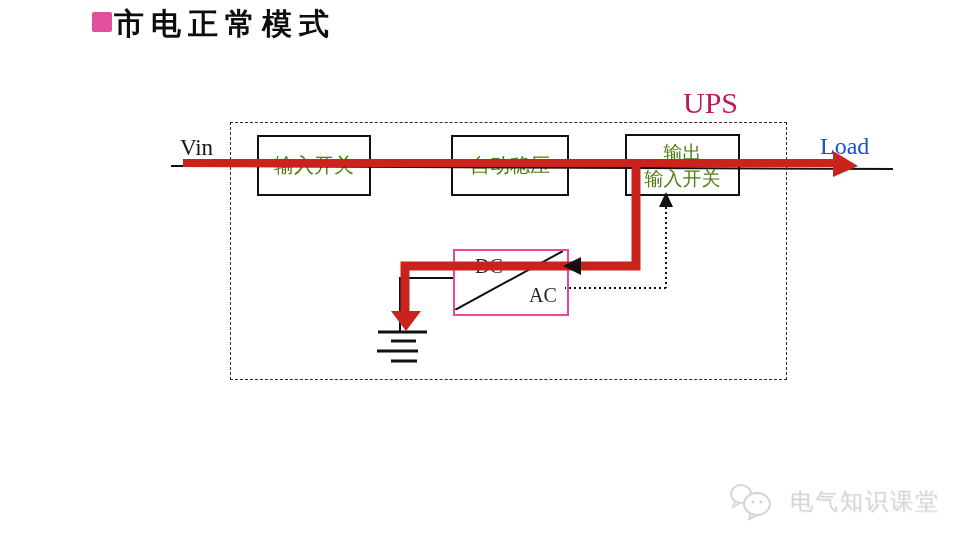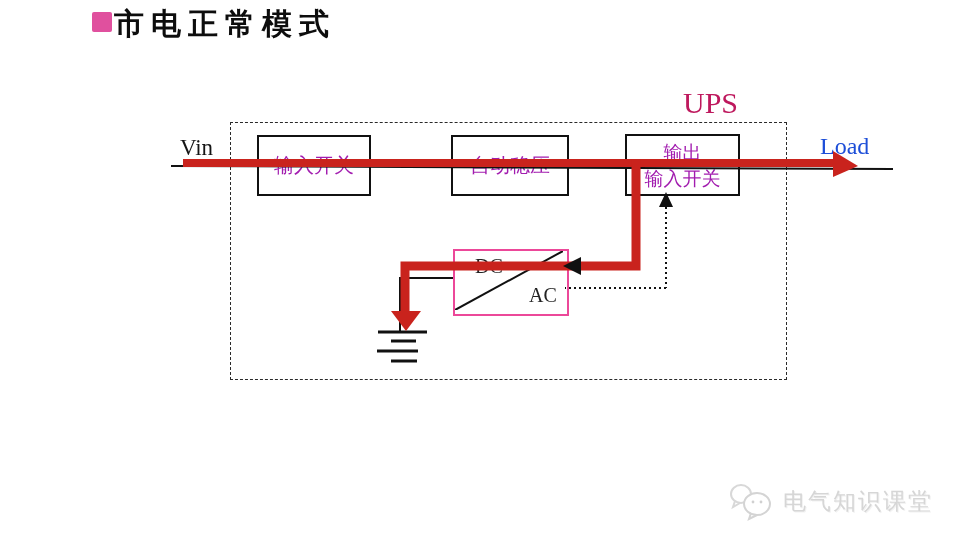--- a/index.html
+++ b/index.html
@@ -9,33 +9,33 @@
   .title-bullet{position:absolute;left:92px;top:12px;width:20px;height:20px;background:#e0509e;border-radius:2px;}
   .title-text{position:absolute;left:114px;top:4px;font-size:30px;font-weight:bold;color:#0d0d0d;
               letter-spacing:7px;font-family:"Liberation Serif","DejaVu Serif",serif;}
   
   .ups-frame{position:absolute;left:230px;top:122px;width:555px;height:256px;border:1px dashed #2a2a2a;}
   .ups-label{position:absolute;left:683px;top:86px;font-size:30px;color:#be185d;}
   .vin-label{position:absolute;left:180px;top:135px;font-size:23px;color:#151515;}
   .load-label{position:absolute;left:820px;top:133px;font-size:24px;color:#1d4ed8;}
   
   .blk{position:absolute;border:2px solid #111;background:transparent;display:flex;
-       align-items:center;justify-content:center;text-align:center;font-size:20px;color:#a21caf;}
+       align-items:center;justify-content:center;text-align:center;font-size:20px;color:#4d7c0f;}
   .blk-input{left:257px;top:135px;width:110px;height:57px;}
   .blk-reg{left:451px;top:135px;width:114px;height:57px;}
   .blk-out{left:625px;top:134px;width:111px;height:58px;flex-direction:column;font-size:19px;line-height:26px;}
   .blk-out .l1{margin-top:2px;}
   .conv{position:absolute;left:453px;top:249px;width:112px;height:63px;border:2px solid #ec4899;}
   .conv svg{position:absolute;left:0;top:0;}
   .conv-dc{position:absolute;left:20px;top:4px;font-size:20px;color:#222;}
   .conv-ac{position:absolute;left:74px;top:33px;font-size:20px;color:#222;}
   
   .wires{position:absolute;left:0;top:0;pointer-events:none;}
   
-  .watermark{position:absolute;left:727px;top:481px;display:flex;align-items:center;gap:8px;}
+  .watermark{position:absolute;left:727px;top:481px;display:flex;align-items:center;gap:15px;}
   .watermark-text{font-size:23px;letter-spacing:2px;color:#d6d6d6;text-shadow:1px 1px 0 #f2f2f2;
                   font-family:"Liberation Sans","DejaVu Sans",sans-serif;}
 </style>
 </head>
 <body>
 
 <div class="stage">
 
   <div class="title-bullet"></div>
   <div class="title-text">市电正常模式</div>

